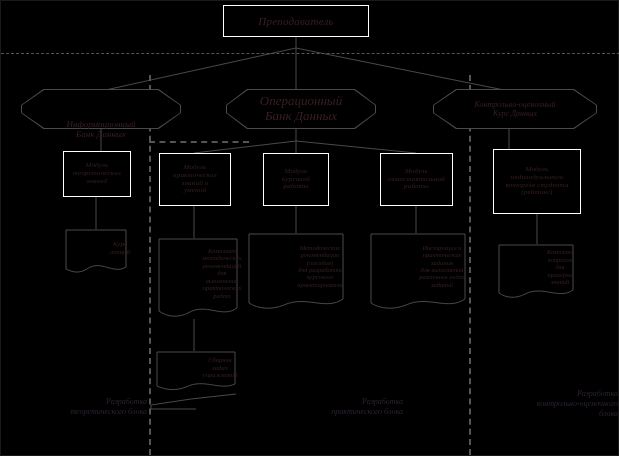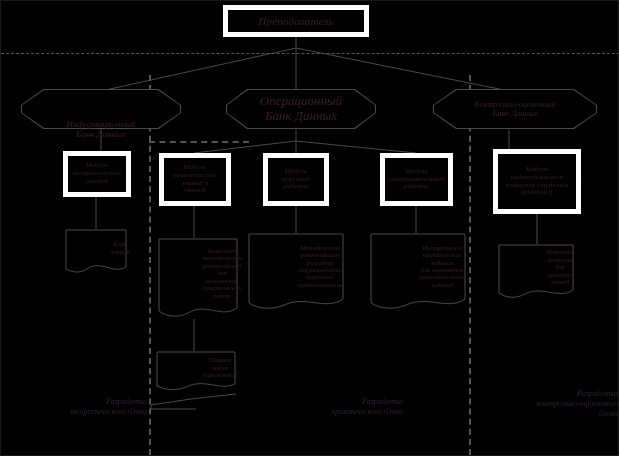--- a/index.html
+++ b/index.html
@@ -8,21 +8,21 @@
   #stage{position:relative;width:619px;height:456px;background:#000;
          border:1px solid #1a1a1a;box-sizing:border-box;}
 
   .node{position:absolute;box-sizing:border-box;display:flex;
         align-items:center;justify-content:center;text-align:center;
         color:#3a1f22;font-style:italic;line-height:1.12;
         letter-spacing:.2px;}
   .node span{display:block;padding:0 3px;width:100%;}
 
   
-  .rect{border:5px solid #ffffff;background:#000;}
+  .rect{border:1px solid #ffffff;background:#000;}
   .hexwrap{position:absolute;}
   .hexborder{position:absolute;inset:0;
        background:#4a4a4a;
        clip-path:polygon(0 40%,14% 0,86% 0,100% 40%,100% 60%,86% 100%,14% 100%,0 60%);
        -webkit-clip-path:polygon(0 40%,14% 0,86% 0,100% 40%,100% 60%,86% 100%,14% 100%,0 60%);}
   .hexfill{position:absolute;inset:1px;
        background:#000;
        clip-path:polygon(0 40%,14% 0,86% 0,100% 40%,100% 60%,86% 100%,14% 100%,0 60%);
        -webkit-clip-path:polygon(0 40%,14% 0,86% 0,100% 40%,100% 60%,86% 100%,14% 100%,0 60%);}
   .hextext{position:absolute;inset:0;display:flex;align-items:center;
@@ -102,21 +102,21 @@
     <div class="hexborder"></div>
     <div class="hexfill"></div>
     <div class="hextext" style="font-size:13px;white-space:pre-line;">Операционный
 Банк Данных</div>
   </div>
 
   <div class="hexwrap" style="left:432px;top:88px;width:164px;height:40px;">
     <div class="hexborder"></div>
     <div class="hexfill"></div>
     <div class="hextext" style="font-size:8px;white-space:pre-line;">Контрольно-оценочный
-Банк Данных</div>
+Курс Данных</div>
   </div>
 
   <div class="node rect" style="left:62px;top:150px;width:68px;height:46px;font-size:7px;white-space:pre-line;">
     <span>Модуль
 теоретических
 знаний</span>
   </div>
 
   <div class="node rect" style="left:158px;top:152px;width:72px;height:53px;font-size:7px;white-space:pre-line;">
     <span>Модуль

